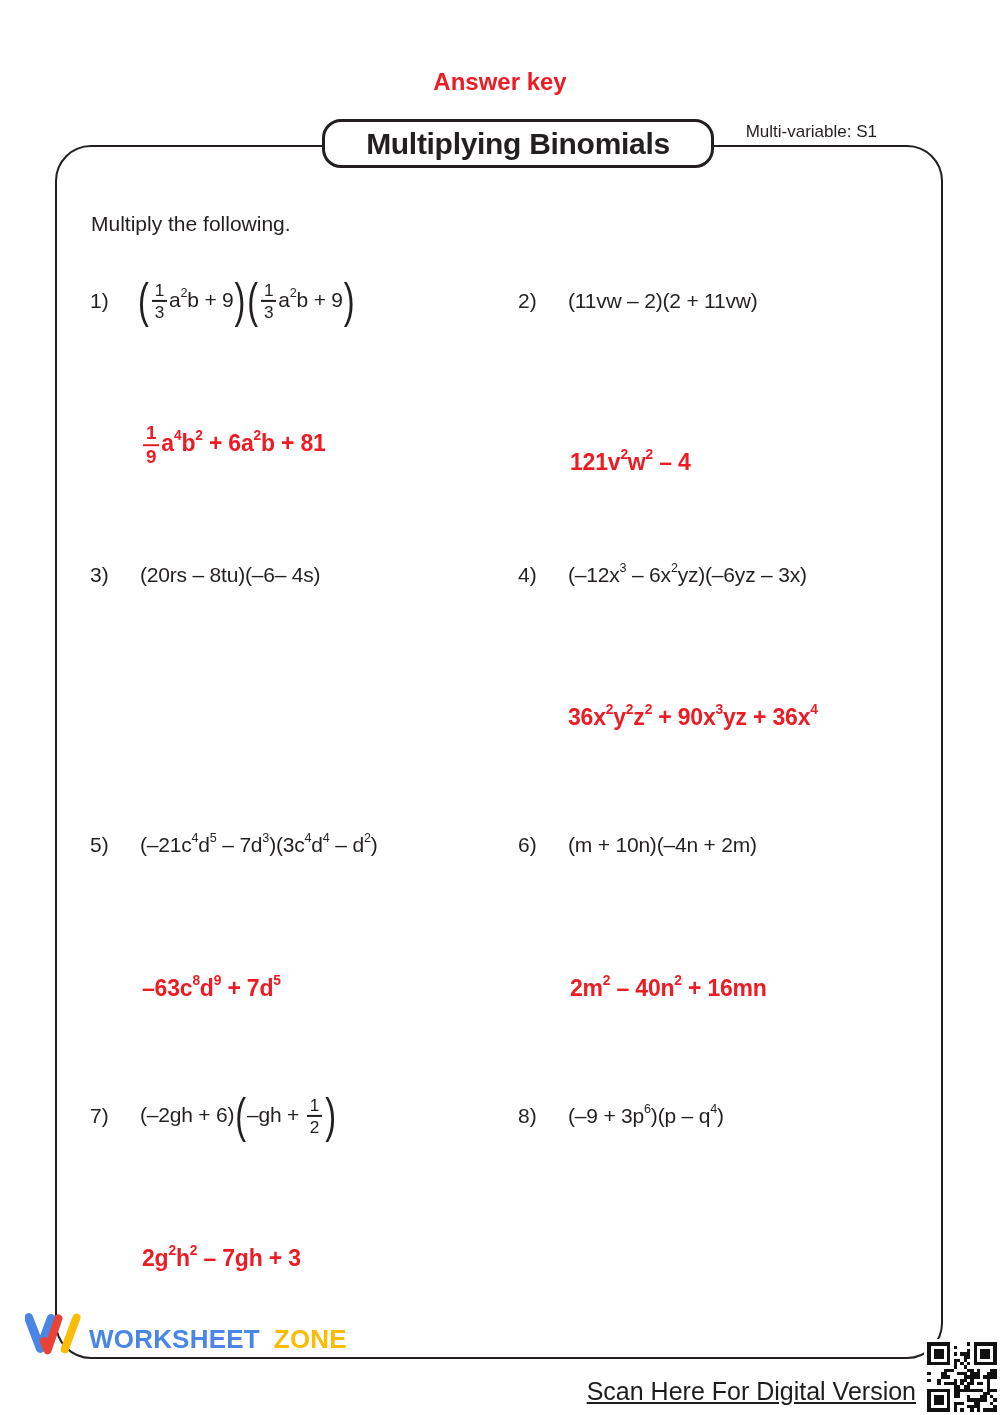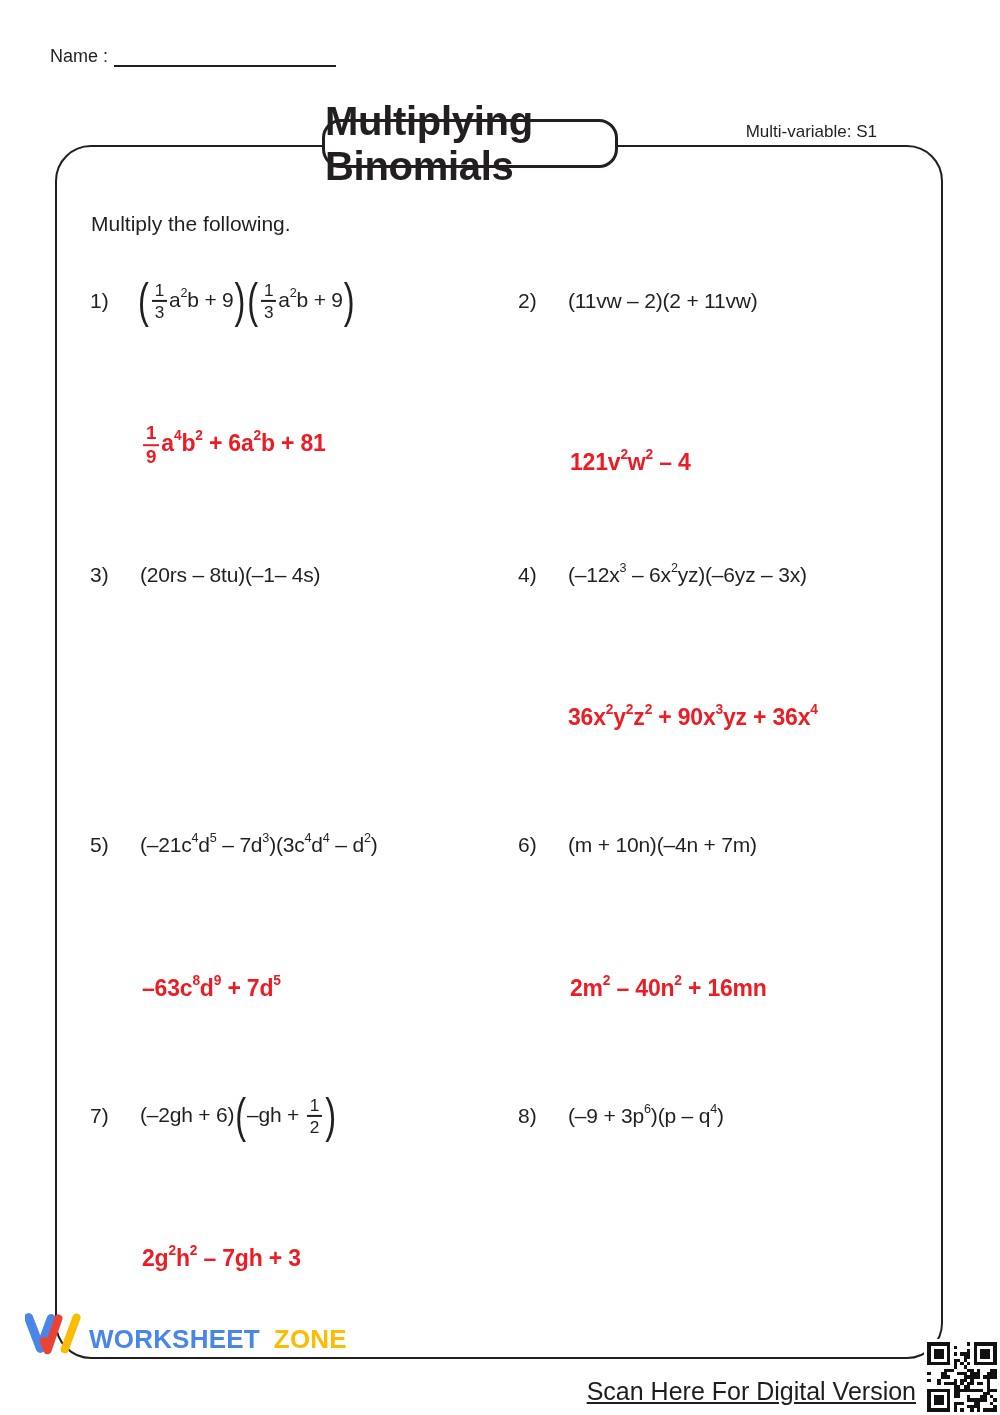--- a/index.html
+++ b/index.html
@@ -11,24 +11,24 @@
   }
   *{margin:0;padding:0;box-sizing:border-box;}
   body{background:#fff;font-family:"Liberation Sans","DejaVu Sans",sans-serif;color:var(--ink);}
   .page{position:relative;width:1000px;height:1415px;background:#ffffff;overflow:hidden;}
 
   
   .name-row{position:absolute;left:50px;top:46px;font-size:18px;}
   .name-line{display:inline-block;width:222px;border-bottom:2px solid var(--ink);height:20px;margin-left:6px;vertical-align:bottom;}
   .answer-key{position:absolute;left:0;top:68px;width:100%;text-align:center;
     font-size:24px;font-weight:700;color:var(--answer-red);}
-  .title-box{position:absolute;left:322px;top:119px;width:296px;height:49px;
+  .title-box{position:absolute;left:322px;top:119px;width:392px;height:49px;
     border:3px solid var(--ink);border-radius:19px;background:#fff;z-index:2;
     display:flex;align-items:center;justify-content:center;
-    font-size:40px;font-weight:700;letter-spacing:-.3px;}
+    font-size:30px;font-weight:700;letter-spacing:-.3px;}
   .edition{position:absolute;right:123px;top:122px;font-size:17px;text-align:right;}
 
   
   .main-box{position:absolute;left:55px;top:145px;width:888px;height:1214px;
     border:2.5px solid var(--ink);border-radius:36px;z-index:1;background:#fff;}
   .instruction{position:absolute;left:91px;top:212px;font-size:21px;z-index:2;}
 
   
   .pnum,.math{position:absolute;transform:translateY(-50%);white-space:pre;z-index:2;}
   .pnum{font-size:21px;}
@@ -50,52 +50,50 @@
   .brand-zone{color:var(--logo-yellow);margin-left:14px;}
   .scan-text{position:absolute;right:84px;top:1377px;font-size:25px;color:#1d1d1b;z-index:3;text-decoration:underline;}
   .qr{position:absolute;left:924px;top:1339px;width:76px;height:76px;background:#fff;z-index:3;}
   .qr svg{width:100%;height:100%;}
 </style>
 </head>
 <body>
 
 <div class="page">
 
-  <div class="name-row">
-    <span>Name :</span><span class="name-line"></span>
-  </div>
+  <div class="answer-key">Answer key</div>
   <div class="title-box">
     <span>Multiplying Binomials</span>
   </div>
   <div class="edition">Multi-variable: S1</div>
 
   <div class="main-box"></div>
   <div class="instruction">Multiply the following.</div>
 
   <span class="pnum" style="left:90px;top:301px">1)</span>
   <span class="math" style="left:137px;top:301px"><span class="bigp">(</span><span class="frac"><span class="num">1</span><span class="den">3</span></span>a<sup>2</sup>b + 9<span class="bigp">)</span><span class="bigp">(</span><span class="frac"><span class="num">1</span><span class="den">3</span></span>a<sup>2</sup>b + 9<span class="bigp">)</span></span>
   <span class="math answer" style="left:141px;top:445px"><span class="frac"><span class="num">1</span><span class="den">9</span></span>a<sup>4</sup>b<sup>2</sup> + 6a<sup>2</sup>b + 81</span>
 
   <span class="pnum" style="left:518px;top:301px">2)</span>
   <span class="math" style="left:568px;top:301px">(11vw – 2)(2 + 11vw)</span>
   <span class="math answer" style="left:570px;top:462px">121v<sup>2</sup>w<sup>2</sup> – 4</span>
 
   <span class="pnum" style="left:90px;top:575px">3)</span>
-  <span class="math" style="left:140px;top:575px">(20rs – 8tu)(–1– 4s)</span>
+  <span class="math" style="left:140px;top:575px">(20rs – 8tu)(–6– 4s)</span>
 
   <span class="pnum" style="left:518px;top:575px">4)</span>
   <span class="math" style="left:568px;top:575px">(–12x<sup>3</sup> – 6x<sup>2</sup>yz)(–6yz – 3x)</span>
   <span class="math answer" style="left:568px;top:717px">36x<sup>2</sup>y<sup>2</sup>z<sup>2</sup> + 90x<sup>3</sup>yz + 36x<sup>4</sup></span>
 
   <span class="pnum" style="left:90px;top:845px">5)</span>
   <span class="math" style="left:140px;top:845px">(–21c<sup>4</sup>d<sup>5</sup> – 7d<sup>3</sup>)(3c<sup>4</sup>d<sup>4</sup> – d<sup>2</sup>)</span>
   <span class="math answer" style="left:142px;top:988px">–63c<sup>8</sup>d<sup>9</sup> + 7d<sup>5</sup></span>
 
   <span class="pnum" style="left:518px;top:845px">6)</span>
-  <span class="math" style="left:568px;top:845px">(m + 10n)(–4n + 7m)</span>
+  <span class="math" style="left:568px;top:845px">(m + 10n)(–4n + 2m)</span>
   <span class="math answer" style="left:570px;top:988px">2m<sup>2</sup> – 40n<sup>2</sup> + 16mn</span>
 
   <span class="pnum" style="left:90px;top:1116px">7)</span>
   <span class="math" style="left:140px;top:1116px">(–2gh + 6)<span class="bigp">(</span>–gh + <span class="frac"><span class="num">1</span><span class="den">2</span></span><span class="bigp">)</span></span>
   <span class="math answer" style="left:142px;top:1258px">2g<sup>2</sup>h<sup>2</sup> – 7gh + 3</span>
 
   <span class="pnum" style="left:518px;top:1116px">8)</span>
   <span class="math" style="left:568px;top:1116px">(–9 + 3p<sup>6</sup>)(p – q<sup>4</sup>)</span>
 
   <div class="brand">

